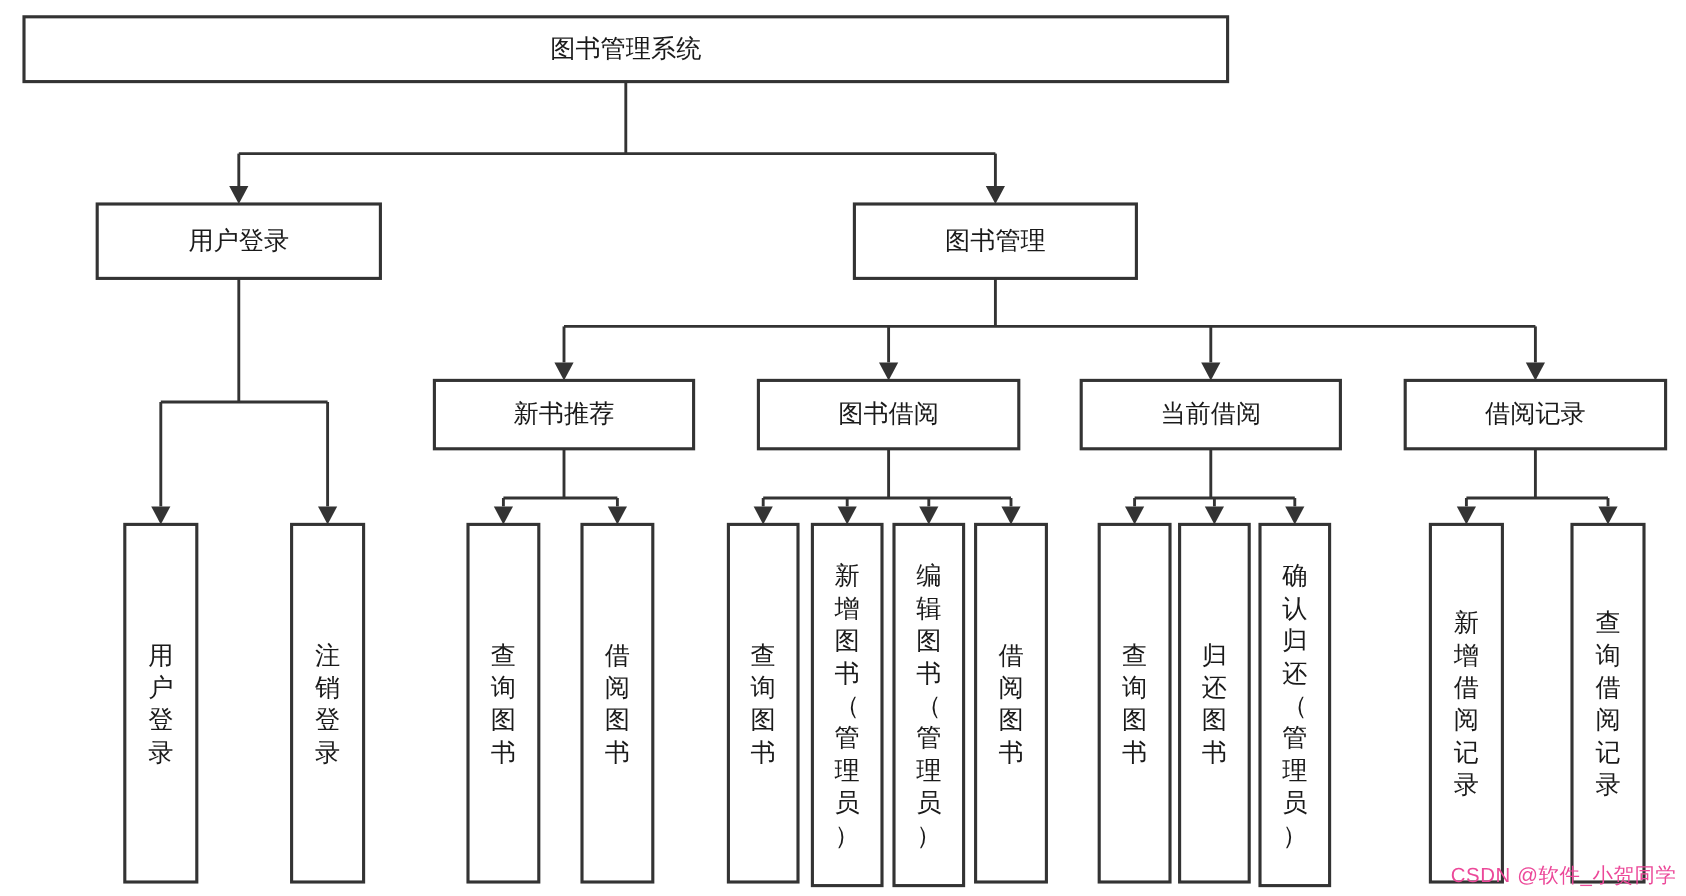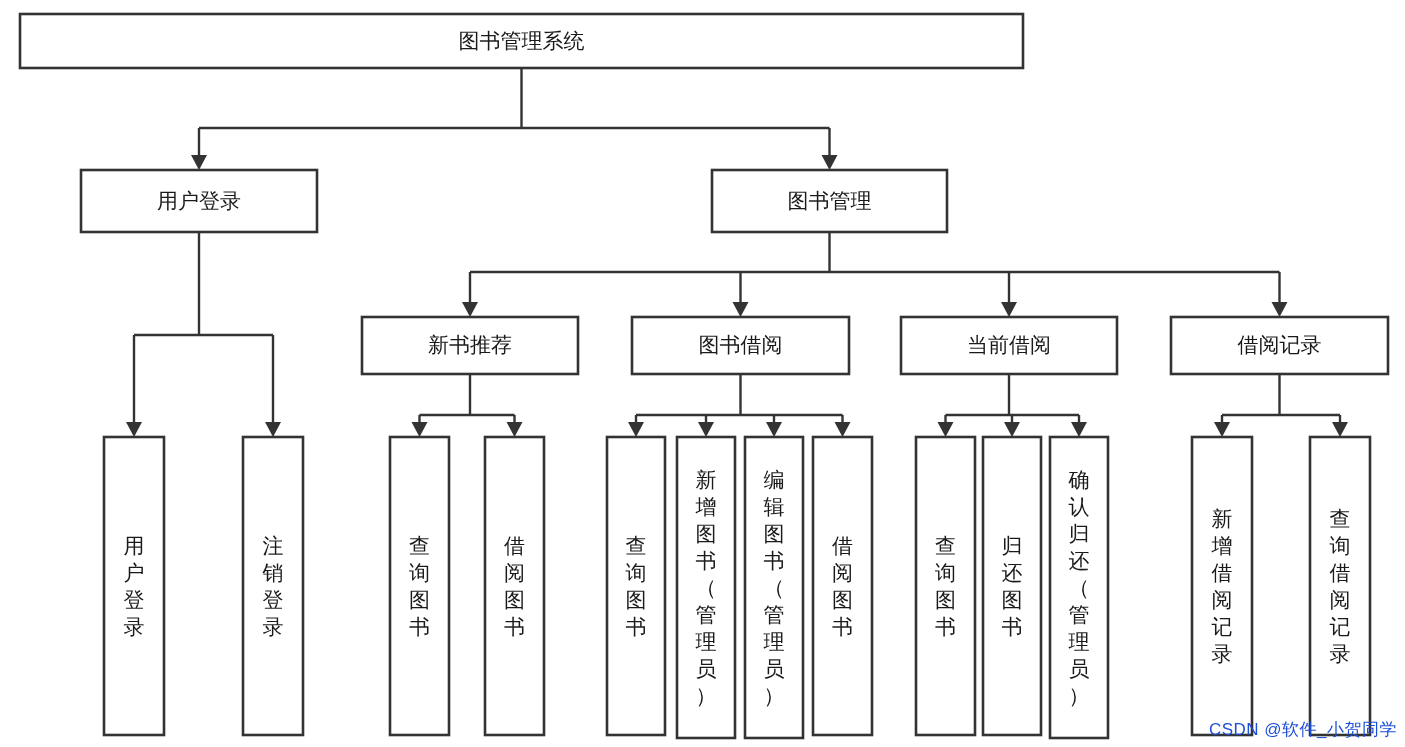--- a/index.html
+++ b/index.html
@@ -51,21 +51,21 @@
   .arrow-head {
     fill: #333333;
     stroke: none;
   }
   .watermark {
     position: absolute;
     right: 8px;
     bottom: 6px;
     font-family: "Liberation Sans", sans-serif;
     font-size: 17px;
-    color: #1d4ed8;
+    color: #ec4899;
     white-space: nowrap;
     letter-spacing: 0.5px;
     user-select: none;
   }
 </style>
 </head>
 <body>
 
 <div id="diagram-root">
   <svg class="flow" viewBox="0 0 1405 747">

